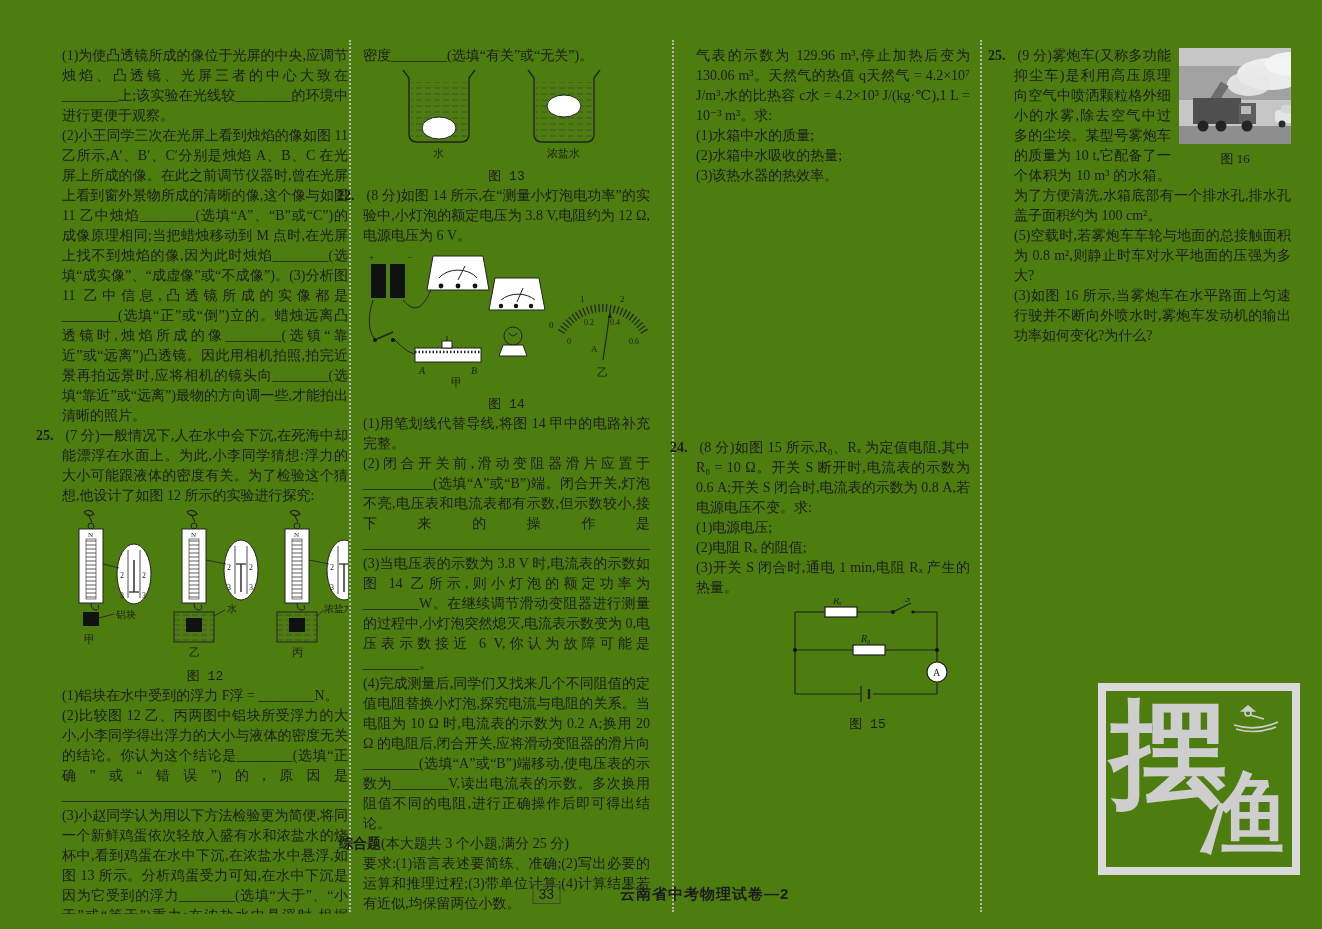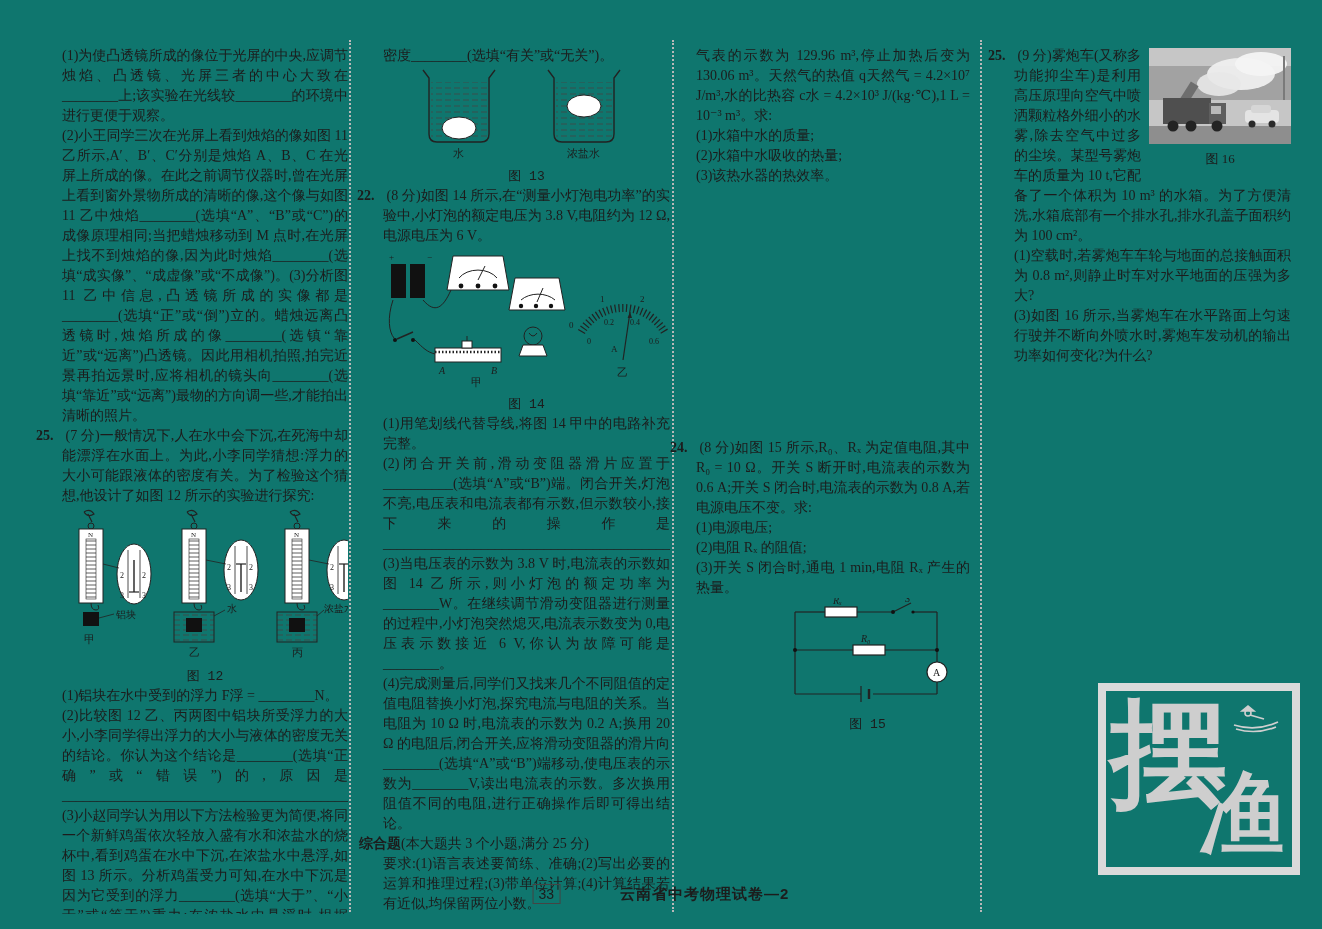--- a/index.html
+++ b/index.html
@@ -1,33 +1,33 @@
 <!DOCTYPE html>
 <html><head>
 <meta charset="utf-8">
 <style>
   html,body{margin:0;padding:0;background:#e8e8e8;}
-  .page{position:relative;width:1322px;height:929px;background:#0f766e;margin:0 auto;
+  .page{position:relative;width:1322px;height:929px;background:#4d7c0f;margin:0 auto;
         font-family:"Liberation Serif","DejaVu Serif",serif;color:#1c1c1c;overflow:hidden;}
   .col{position:absolute;top:46px;font-size:14px;line-height:20px;text-align:justify;overflow:hidden;height:868px;}
   .col p{margin:0;}
   .q{padding-left:26px;}
   .hang{text-indent:-26px;}
   .qn{font-weight:bold;font-family:"Liberation Serif","DejaVu Serif",serif;padding-right:12px;}
   .sec-b{font-weight:bold;}
   .fig{text-align:center;margin:2px 0;}
   .cap{text-align:center;font-size:13px;line-height:18px;margin:1px 0 3px 0;font-family:Liberation Mono, monospace;}
   .sep{position:absolute;top:40px;height:872px;border-left:2px dotted #b8b8b8;width:0;}
   .spacer{height:252px;}
   .footer{position:absolute;top:884px;left:50%;transform:translateX(-50%);
           display:flex;align-items:center;gap:26px;font-family:"Liberation Sans","DejaVu Sans",sans-serif;}
   .pgnum{border:1px solid #444;padding:0 5px;font-size:14px;line-height:18px;}
   .ptitle{font-size:15px;font-weight:bold;letter-spacing:1px;margin-left:34px;}
   svg .svgt{font-family:"Liberation Serif","DejaVu Serif",serif;fill:#1c1c1c;}
-  .photo-wrap{float:right;width:142px;margin:2px 0 8px 8px;}
+  .photo-wrap{float:right;width:112px;margin:2px 0 8px 8px;}
   .photo-cap{text-align:center;font-size:13px;line-height:18px;}
   .watermark{position:absolute;left:1098px;top:683px;width:186px;height:176px;
              border:8px solid #dadada;color:#cecece;}
   .wm-c1{position:absolute;left:4px;top:-16px;font-size:118px;font-weight:bold;
          font-family:"Liberation Serif","DejaVu Serif",serif;}
   .wm-c2{position:absolute;right:6px;bottom:-6px;font-size:88px;font-weight:bold;
          font-family:"Liberation Serif","DejaVu Serif",serif;}
   .wm-boat{position:absolute;right:10px;top:10px;}
 </style>
 </head>
@@ -131,21 +131,21 @@
         </svg>
       </div>
       <p class="cap">图 12</p>
 
       <p>(1)铝块在水中受到的浮力 F浮 = ________N。</p>
       <p>(2)比较图 12 乙、丙两图中铝块所受浮力的大小,小李同学得出浮力的大小与液体的密度无关的结论。你认为这个结论是________(选填“正确”或“错误”)的,原因是__________________________________________________。</p>
       <p>(3)小赵同学认为用以下方法检验更为简便,将同一个新鲜鸡蛋依次轻放入盛有水和浓盐水的烧杯中,看到鸡蛋在水中下沉,在浓盐水中悬浮,如图 13 所示。分析鸡蛋受力可知,在水中下沉是因为它受到的浮力________(选填“大于”、“小于”或“等于”)重力;在浓盐水中悬浮时,根据______________的知识可得,鸡蛋受到的浮力________(选填“大于”、“小于”或“等于”)重力。从而可以得出结论:浮力的大小与液体的</p>
     </div>
   </div>
 
-  <div class="col" style="left:357px;width:313px;">
+  <div class="col" style="left:337px;width:313px;">
     <div class="q">
       <p>密度________(选填“有关”或“无关”)。</p>
 
       <div class="fig">
         <svg width="235" height="92" viewBox="0 0 235 92">
           <defs>
             <pattern id="water2" width="9" height="6" patternUnits="userSpaceOnUse">
               <line x1="0" y1="2" x2="6" y2="2" stroke="#444" stroke-width="0.8"></line>
             </pattern>
           </defs>
@@ -304,21 +304,21 @@
           <circle cx="68" cy="78" r="5.5" fill="#232323"></circle>
           <rect x="96" y="62" width="34" height="13" rx="4" fill="#e4e4e4"></rect>
           <rect x="102" y="57" width="20" height="8" rx="3" fill="#d6d6d6"></rect>
           <circle cx="103" cy="76" r="3.5" fill="#2a2a2a"></circle>
           <circle cx="123" cy="76" r="3.5" fill="#2a2a2a"></circle>
           <line x1="135" y1="8" x2="135" y2="52" stroke="#7a7a7a" stroke-width="2"></line>
         </svg>
         <div class="photo-cap">图 16</div>
       </div>
       <p class="hang"><b class="qn">25.</b><span>(9 分)雾炮车(又称多功能抑尘车)是利用高压原理向空气中喷洒颗粒格外细小的水雾,除去空气中过多的尘埃。某型号雾炮车的质量为 10 t,它配备了一个体积为 10 m³ 的水箱。为了方便清洗,水箱底部有一个排水孔,排水孔盖子面积约为 100 cm²。</span></p>
-      <p>(1)空载时,若雾炮车车轮与地面的总接触面积为 0.8 m²,则静止时车对水平地面的压强为多大?</p>
+      <p>(5)空载时,若雾炮车车轮与地面的总接触面积为 0.8 m²,则静止时车对水平地面的压强为多大?</p>
       <p>(3)如图 16 所示,当雾炮车在水平路面上匀速行驶并不断向外喷水时,雾炮车发动机的输出功率如何变化?为什么?</p>
     </div>
   </div>
 
   <div class="watermark">
     <span class="wm-c1">摆</span>
     <span class="wm-c2">渔</span>
     <svg class="wm-boat" width="52" height="34" viewBox="0 0 52 34">
       <g stroke="#cfcfcf" fill="none" stroke-width="1.6">
         <path d="M4 24 Q26 31 48 21"></path>

